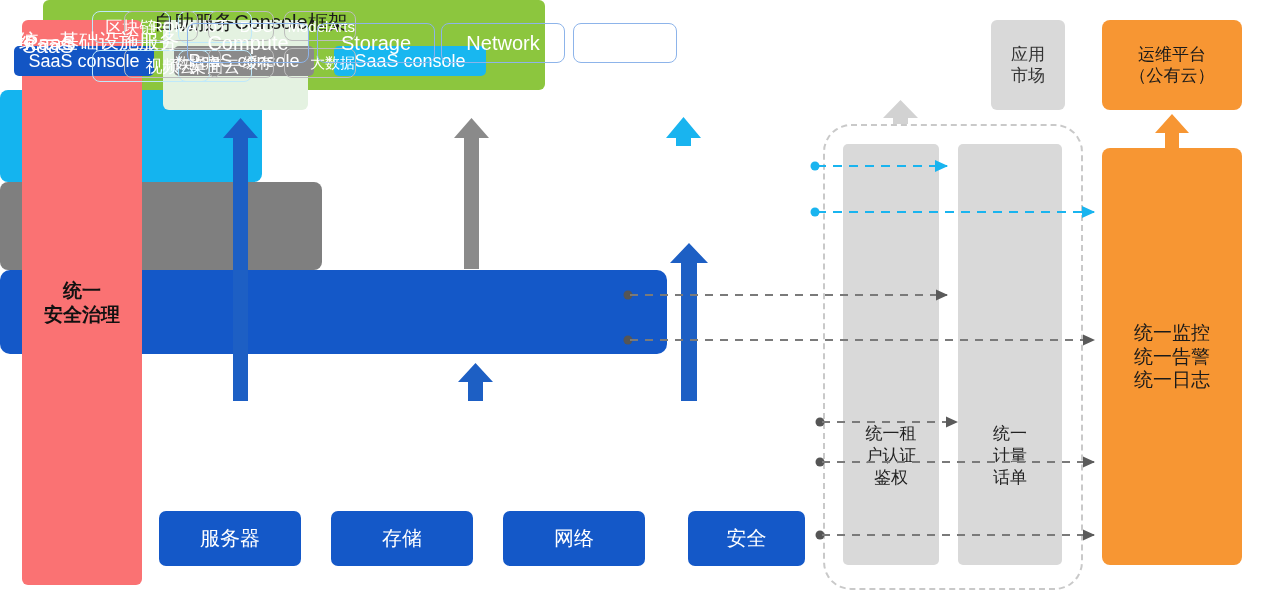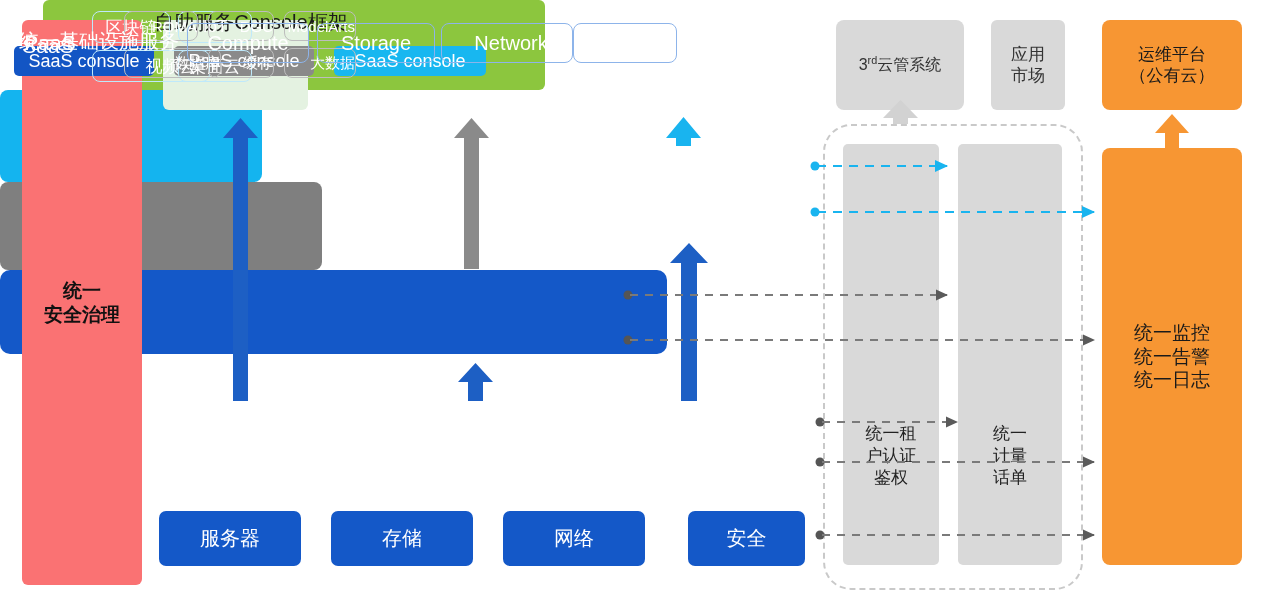--- a/index.html
+++ b/index.html
@@ -47,21 +47,21 @@
   #pc-3{left:85px;top:48px;width:72px;padding-left:23px;}
   #pc-4{left:169px;top:48px;width:64px;}
   #pc-5{left:245px;top:48px;width:70px;}
 
   
   #infra{left:159px;top:401px;width:667px;height:84px;background:#1458c8;border-radius:10px;display:block;}
   #infra-label{position:absolute;left:14px;top:28px;width:170px;text-align:center;color:#fff;font-size:20px;}
   .infra-chip{position:absolute;top:23px;height:38px;border:1.5px solid #8db4ea;border-radius:8px;display:flex;align-items:center;justify-content:center;color:#fff;font-size:20px;}
   #ic-0{left:187px;width:120px;}
   #ic-1{left:317px;width:116px;}
-  #ic-2{left:441px;width:122px;padding-left:8px;}
+  #ic-2{left:441px;width:122px;}
   #ic-3{left:573px;width:102px;}
 
   
   .hw{position:absolute;top:511px;height:55px;background:#1458c8;border-radius:7px;display:flex;align-items:center;justify-content:center;color:#fff;font-size:20px;}
   #hw-0{left:159px;width:142px;}
   #hw-1{left:331px;width:142px;}
   #hw-2{left:503px;width:142px;}
   #hw-3{left:675px;width:117px;margin-left:13px;}
 
   
@@ -102,23 +102,20 @@
       <span>SaaS console</span>
     </div>
     <div class="console-chip" id="chip-paas">
       <span>PaaS console</span>
     </div>
     <div class="console-chip" id="chip-saas">
       <span>SaaS console</span>
     </div>
   </div>
 
-  <div class="box" id="third-cloud">
-    <span><span>3</span><sup>rd</sup><span>云管系统</span></span>
-  </div>
 
   <div class="box" id="app-market">
     <div>
       <div>应用</div>
       <div>市场</div>
     </div>
   </div>
 
   <div class="box" id="ops-public">
     <div>

